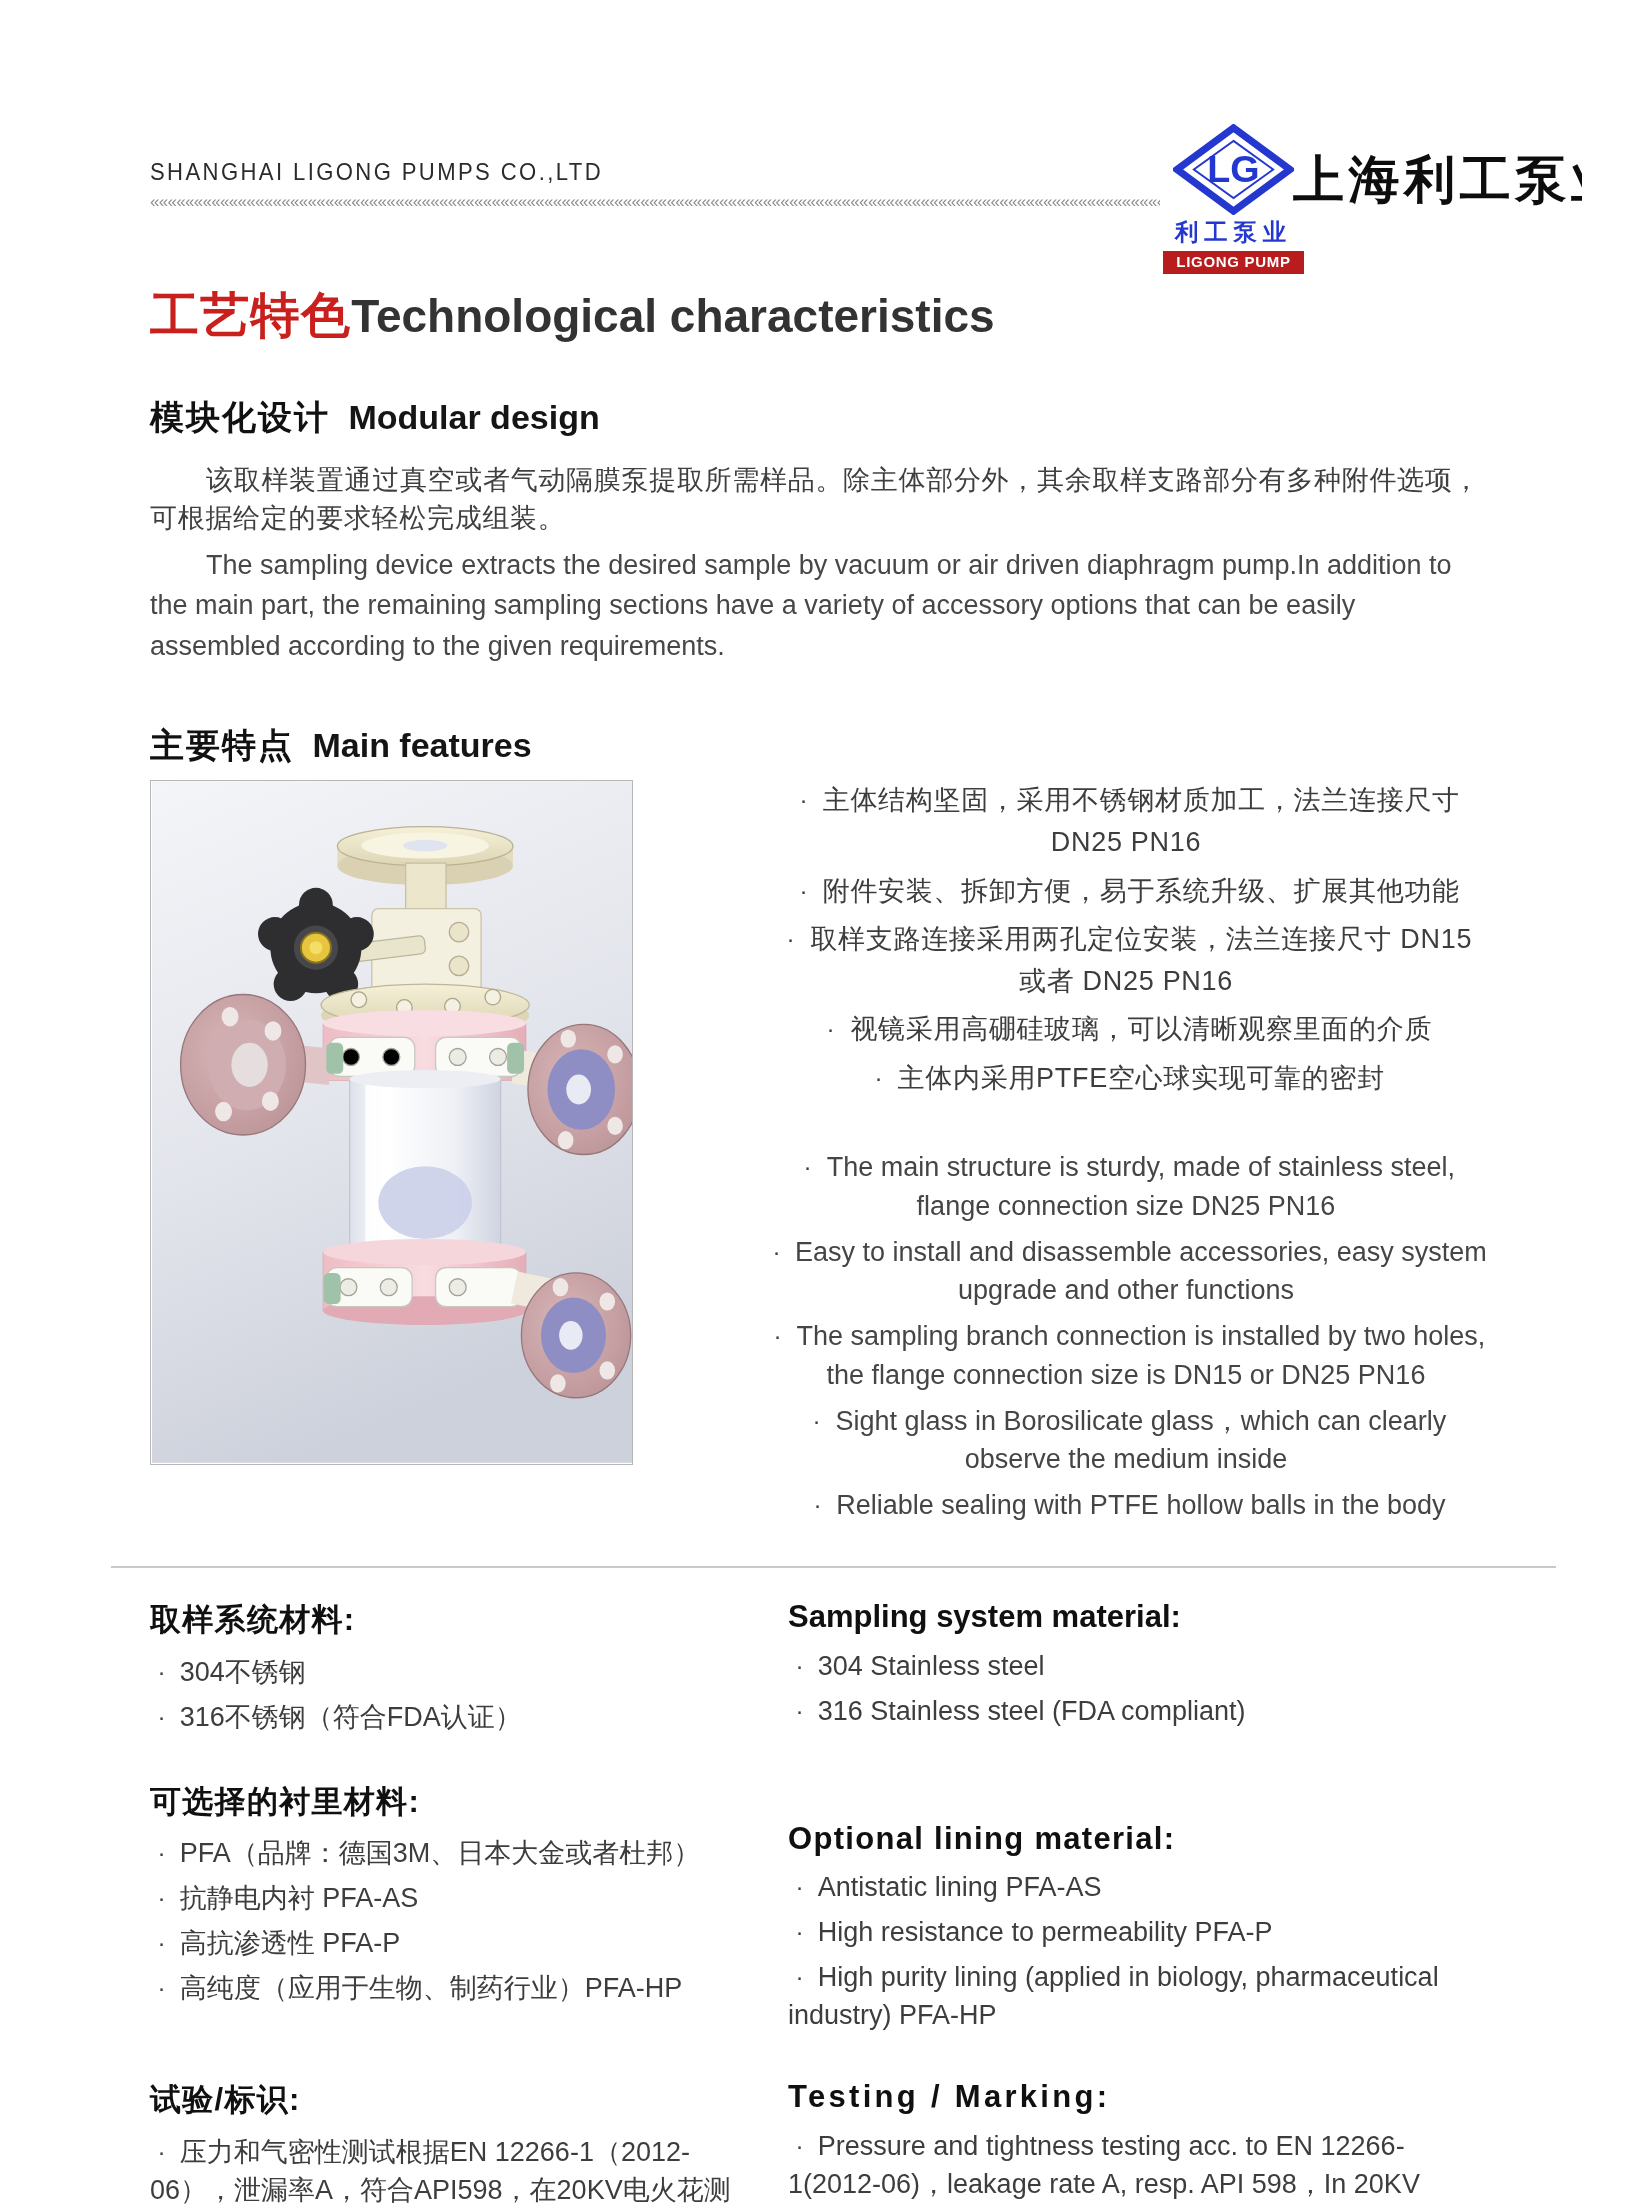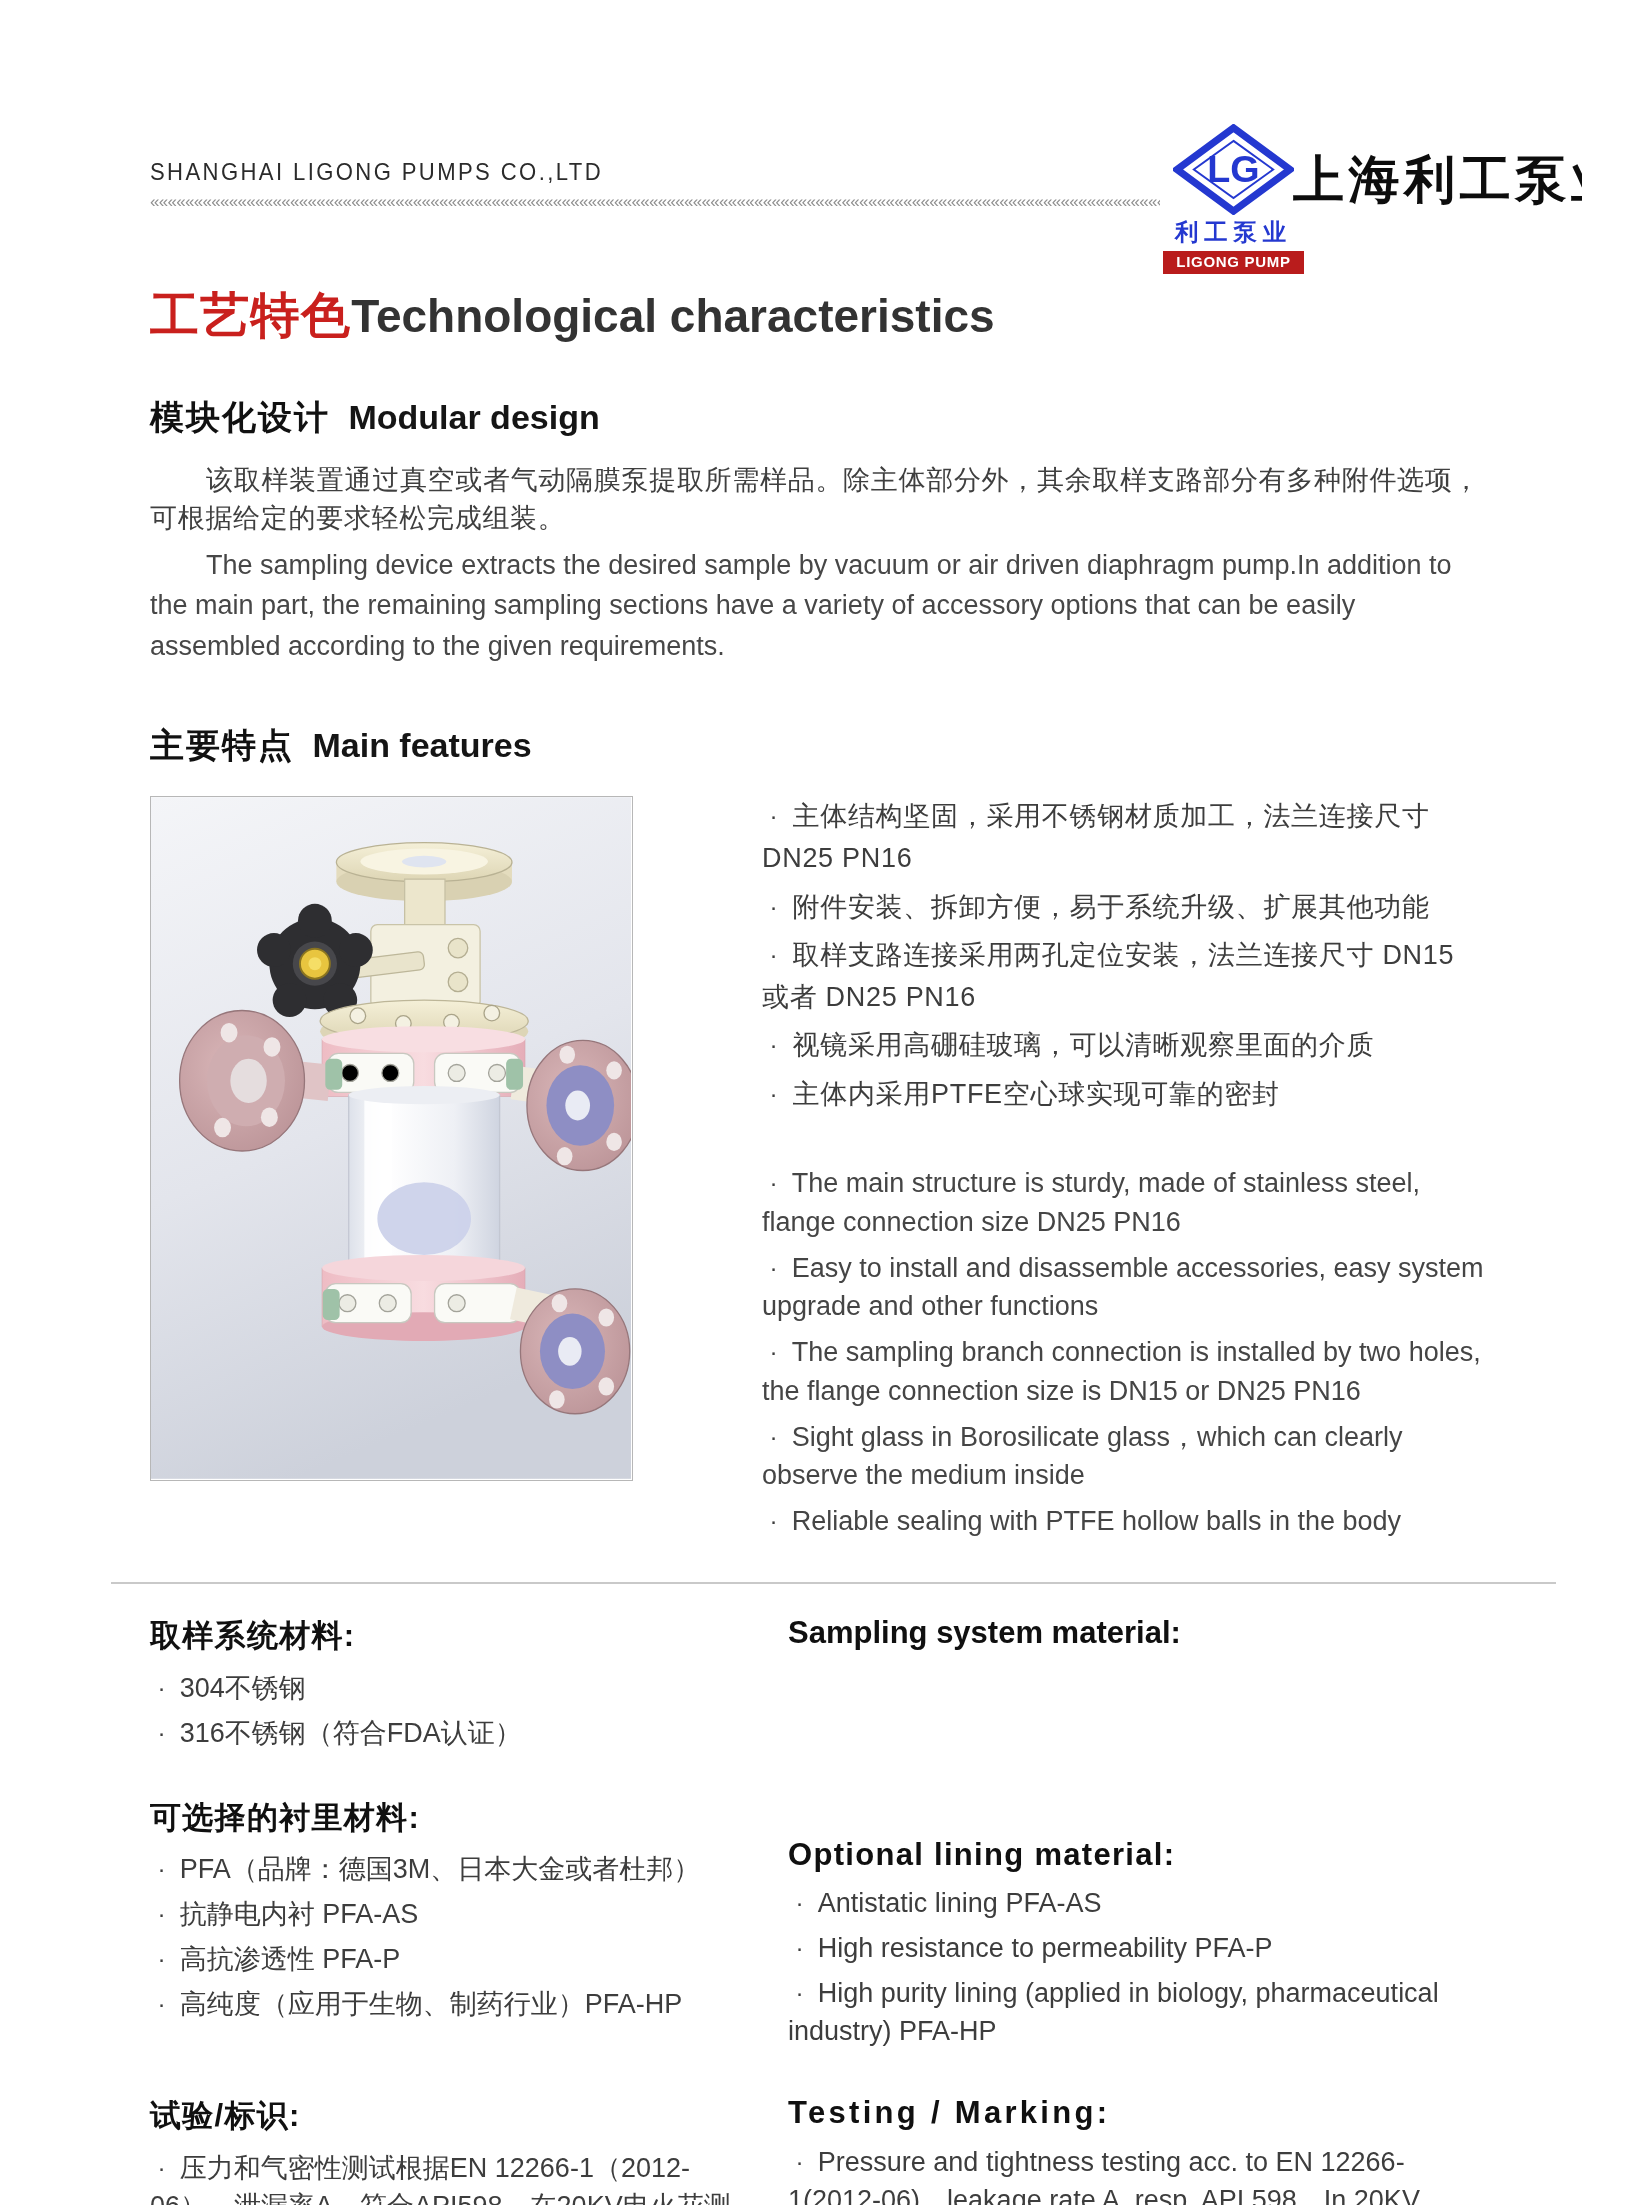--- a/index.html
+++ b/index.html
@@ -32,21 +32,21 @@
   .sec-heading { margin-top:46px; font-size:34px; color:#111; }
   .sec-heading .cn { font-weight:700; letter-spacing:2px; }
   .sec-heading .en { font-weight:600; margin-left:9px; color:#151515; }
 
   
   .para { font-size:27px; color:#3f3f3f; }
   .para-cn { margin-top:19.5px; line-height:1.42; text-indent:56px; letter-spacing:0.7px; }
   .para-en { margin-top:7.8px; line-height:1.5; text-indent:56px; color:#474747; }
 
   
-  .features-row { display:flex; margin-top:27px; }
+  .features-row { display:flex; margin-top:11px;text-align:center; }
   .product-figure { width:483px; height:685px; border:1.3px solid #b7b7b7; background:#fff; flex:0 0 auto; }
   .features-col { flex:1 1 auto; margin-left:129px; }
   .blist .li { font-size:27px; color:#3d3d3d; }
   .bullets-cn .li { line-height:1.55; margin-bottom:6.5px; letter-spacing:0.7px; }
   .bullets-en { margin-top:49px; }
   .bullets-en .li { line-height:1.42; margin-bottom:7.8px; color:#454545; }
   .dot { display:inline-block; margin:0 14.3px 0 6.5px; transform:scale(.9); color:#3d3d3d; }
 
   
   .divider { margin-top:34px; margin-left:-39px; width:1445px; border:none;
@@ -250,20 +250,24 @@
 
       <div class="cell">
         <div class="cell-heading cn">取样系统材料:</div>
         <div class="blist">
             <div class="li"><span class="dot">·</span><span>304不锈钢</span></div>
             <div class="li"><span class="dot">·</span><span>316不锈钢（符合FDA认证）</span></div>
           </div>
       </div>
       <div class="cell">
         <div class="cell-heading">Sampling system material:</div>
+        <div class="blist">
+            <div class="li"><span class="dot">·</span><span>304 Stainless steel</span></div>
+            <div class="li"><span class="dot">·</span><span>316 Stainless steel (FDA compliant)</span></div>
+          </div>
       </div>
 
       <div class="cell">
         <div class="cell-heading cn">可选择的衬里材料:</div>
         <div class="blist">
             <div class="li"><span class="dot">·</span><span>PFA（品牌：德国3M、日本大金或者杜邦）</span></div>
             <div class="li"><span class="dot">·</span><span>抗静电内衬 PFA-AS</span></div>
             <div class="li"><span class="dot">·</span><span>高抗渗透性 PFA-P</span></div>
             <div class="li"><span class="dot">·</span><span>高纯度（应用于生物、制药行业）PFA-HP</span></div>
           </div>

